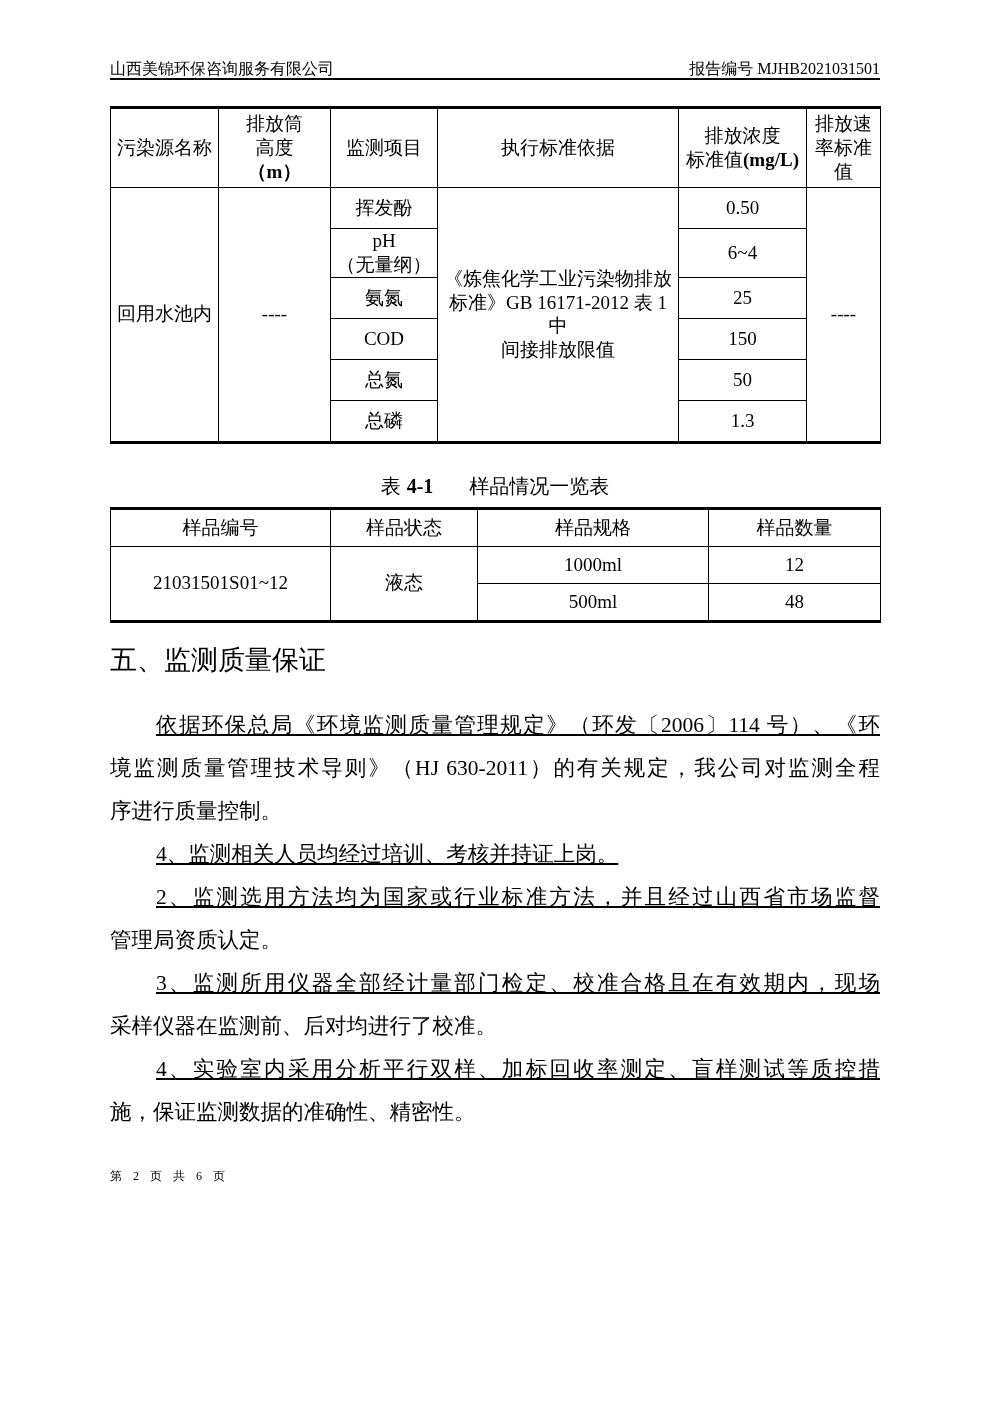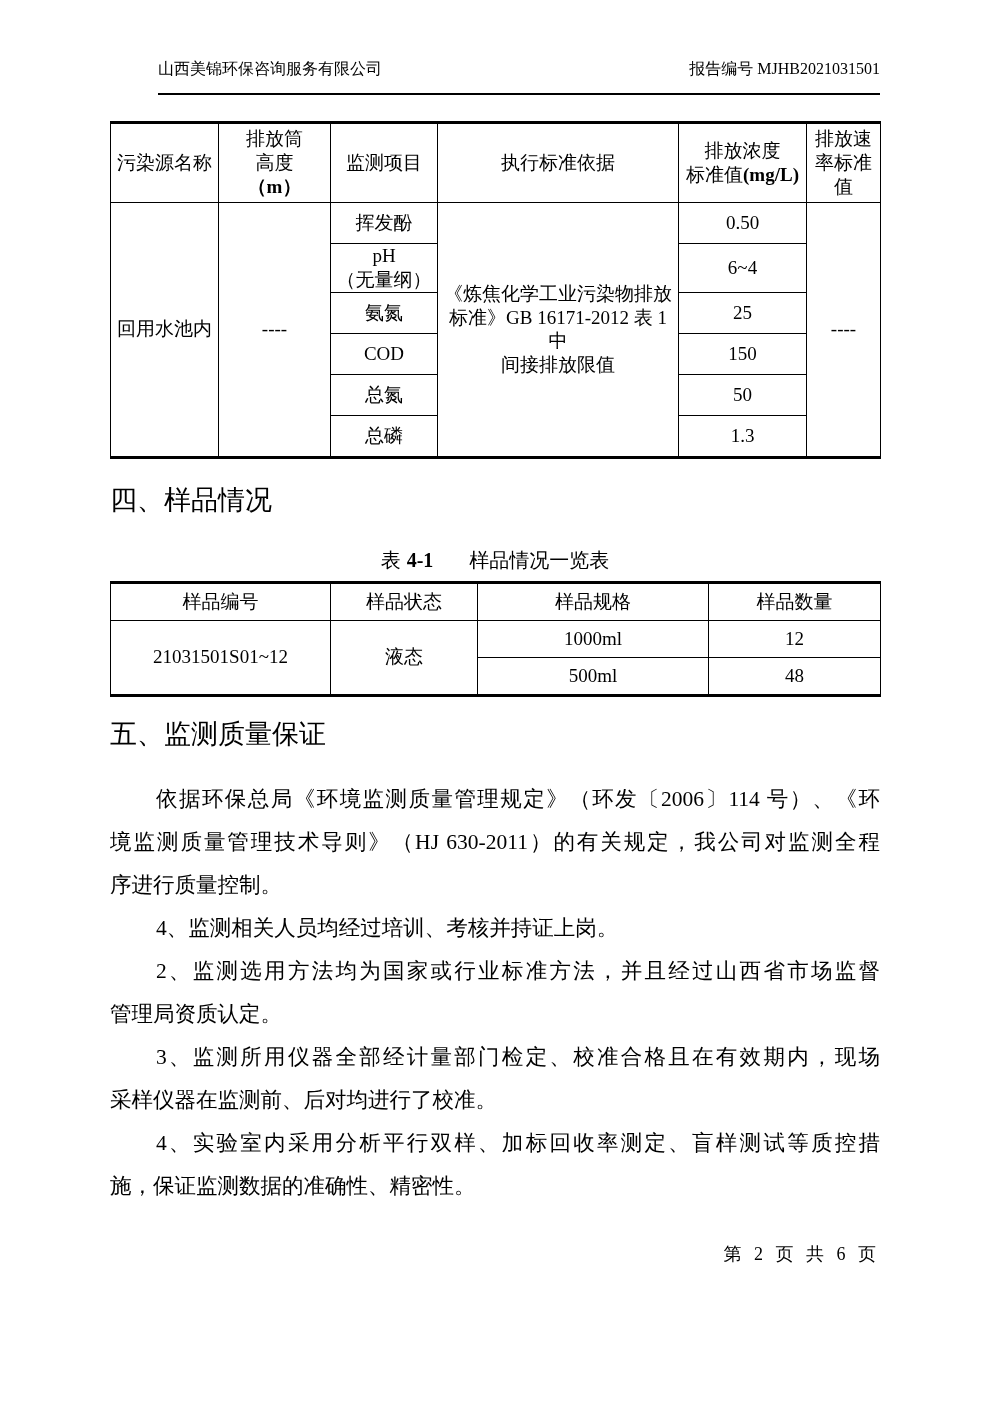--- a/index.html
+++ b/index.html
@@ -5,22 +5,22 @@
   html,body{margin:0;padding:0;background:#e8e8e8;}
   .page{
     width:992px;height:1403px;background:#ffffff;margin:0 auto;position:relative;
     font-family:"Liberation Serif","DejaVu Serif",serif;color:#000;overflow:hidden;
   }
   .content{padding:0 112px 0 110px;}
 
   
   .dochead{
     display:flex;justify-content:space-between;align-items:flex-end;
-    padding-top:59px;padding-bottom:15px;border-bottom:2px solid #000;
-    font-size:16px;line-height:19px;margin-left:48px;
+    padding-top:59px;border-bottom:2px solid #000;
+    font-size:16px;line-height:19px;
   }
 
   
   table{border-collapse:collapse;width:100%;table-layout:fixed;}
   td,th{border:1px solid #000;text-align:center;vertical-align:middle;
         font-weight:normal;font-size:19px;line-height:1.25;padding:0 2px;
         overflow:hidden;}
   .t1,.t2{border:1px solid #000;border-top:3px solid #000;border-bottom:3px solid #000;}
   .t1{margin-top:26px;}
   .t1 .hrow th{height:78px;}
@@ -35,25 +35,25 @@
   .h-sec{font-size:27px;line-height:36px;font-weight:normal;margin:0;}
   .h4{margin-top:23px;}
   .h5{margin-top:19px;}
   .intro{margin-top:26px;font-size:21.5px;line-height:34px;text-indent:46px;}
   .caption{margin-top:28px;font-size:20px;line-height:28px;text-align:center;}
   .caption .num{font-weight:bold;margin-left:6px;}
   .caption .ttl{margin-left:36px;}
 
   .bodytext{margin-top:26px;}
   .tline{font-size:21.5px;height:43px;line-height:43px;white-space:nowrap;}
-  .first{text-indent:46px;}
+  .first{text-indent:46px;text-decoration:underline;}
   .fill{text-align:justify;text-align-last:justify;white-space:normal;}
 
   
-  .pagefoot{margin-top:34px;text-align:right;font-size:18px;letter-spacing:4px;}
+  .pagefoot{margin-top:34px;text-align:left;font-size:12px;letter-spacing:4px;}
 </style>
 </head>
 <body>
 
 <div class="page">
   <div class="content">
 
     <div class="dochead">
       <span>山西美锦环保咨询服务有限公司</span>
       <span>报告编号 MJHB2021031501</span>
@@ -109,21 +109,20 @@
         <td class="pre">总氮</td>
         <td>50</td>
       </tr>
       <tr class="drow">
         <td class="pre">总磷</td>
         <td>1.3</td>
       </tr>
     </tbody>
       </table>
 
-    <h2 class="h-sec h4">四、样品情况</h2>
     <div class="caption">
       <span>表</span><span class="num">4-1</span><span class="ttl">样品情况一览表</span>
     </div>
 
     <table class="t2">
       <colgroup>
         <col style="width:220px">
           <col style="width:147px">
           <col style="width:231px">
           <col style="width:172px">

